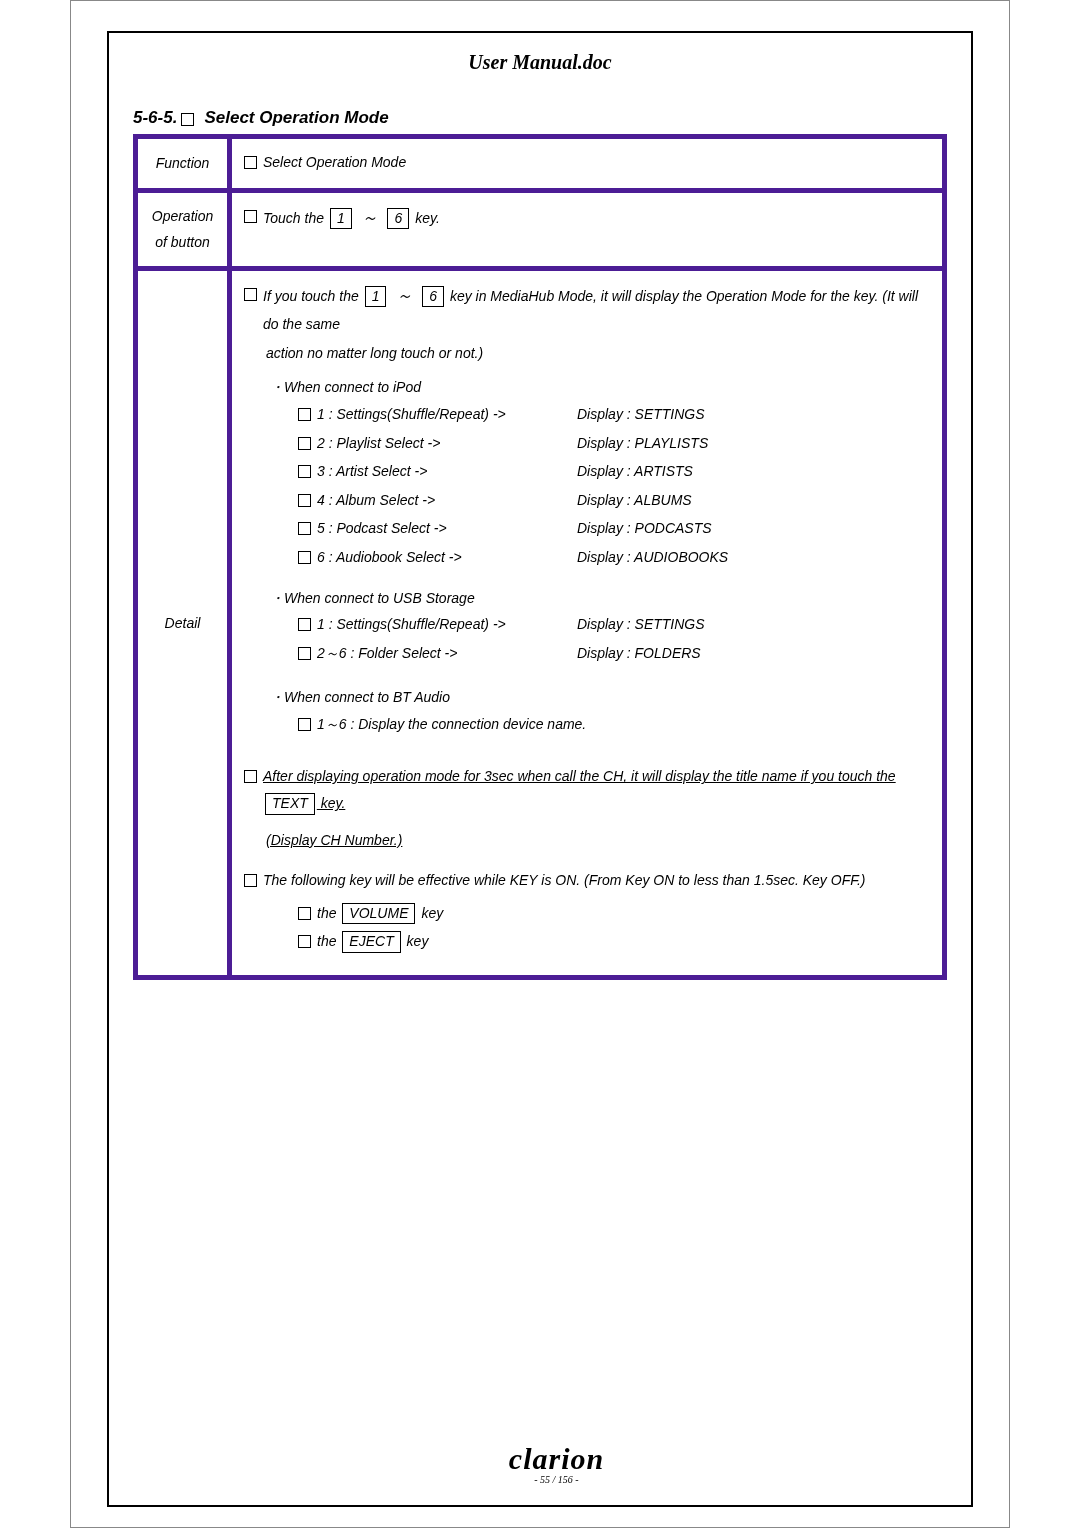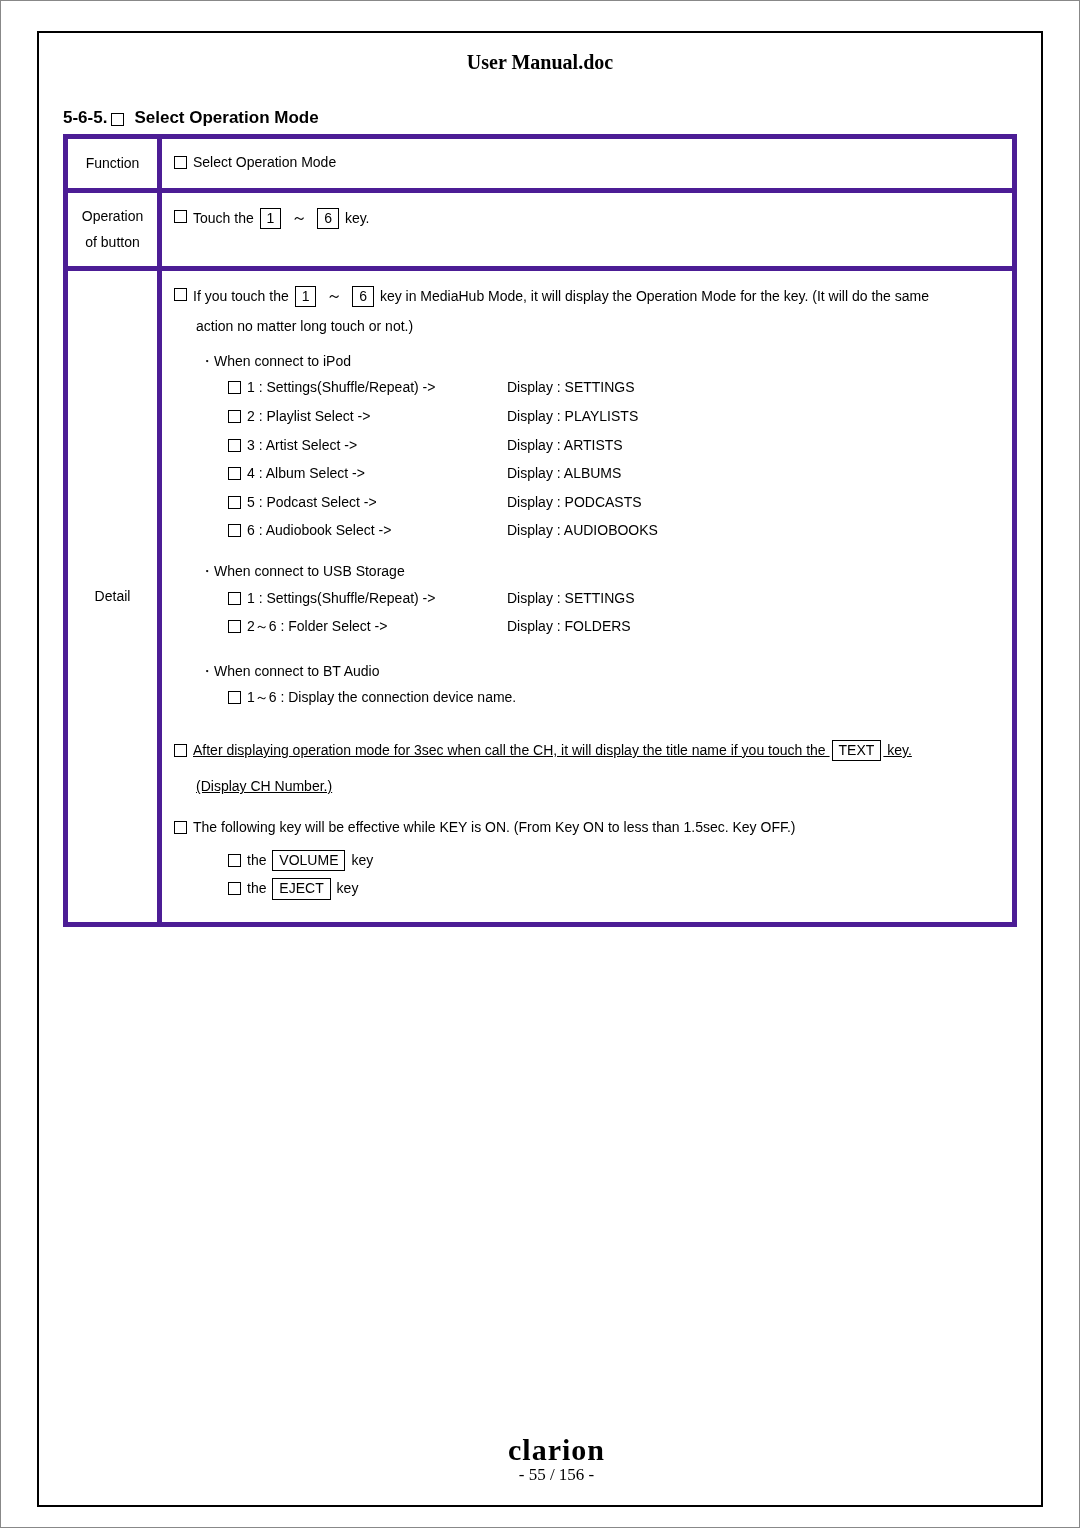--- a/index.html
+++ b/index.html
@@ -5,26 +5,27 @@
   * { box-sizing: border-box; }
   body {
     margin: 0;
     padding: 0;
     background: #fff;
     font-family: "Arial", "Helvetica", sans-serif;
     font-size: 14px;
     color: #000;
   }
   .page {
-    width: 1080px;
+    width: 940px;
     height: 1528px;
     margin: 0 auto;
     border: 1px solid #888;
     padding: 30px 36px 20px 36px;
     position: relative;
+    font-style: italic;
   }
   .inner {
     border: 2px solid #000;
     height: 100%;
     position: relative;
     padding: 18px 24px 10px 24px;
   }
   .title {
     text-align: center;
     font-family: "Times New Roman", serif;
@@ -102,21 +103,21 @@
     padding-left: 33px;
   }
   .brand {
     font-family: "Times New Roman", serif;
     font-weight: bold;
     font-size: 30px;
     letter-spacing: 1px;
   }
   .pagenum {
     font-family: "Times New Roman", serif;
-    font-size: 17px;
+    font-size: 10px;
     margin-top: -2px;
   }
 </style>
 </head>
 <body>
 
 <div class="page">
   <div class="inner">
 
     <div class="title">User Manual.doc</div>

